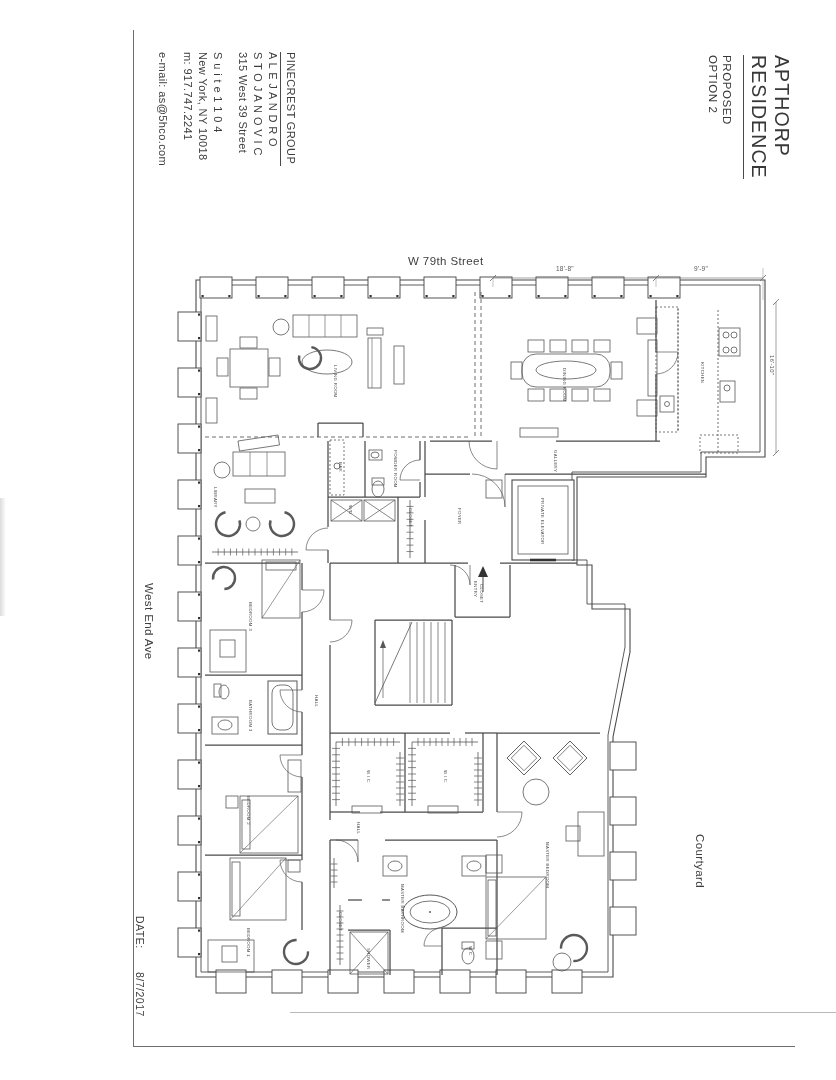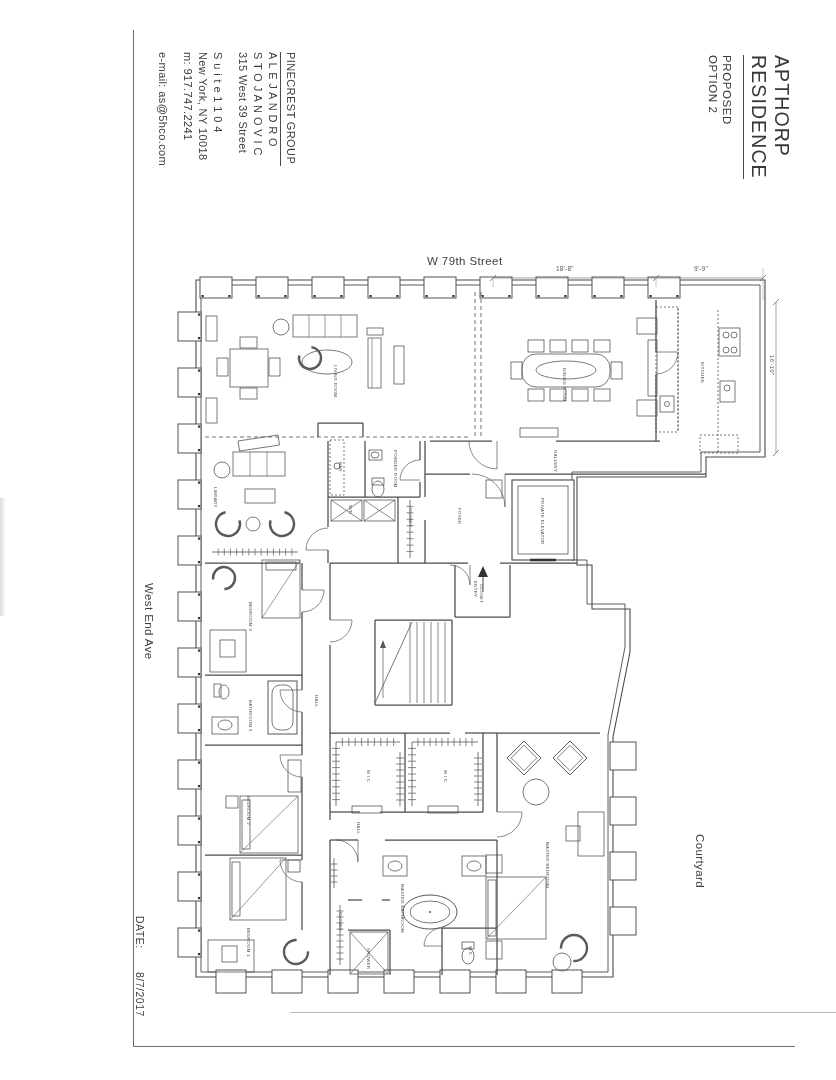--- a/index.html
+++ b/index.html
@@ -44,21 +44,21 @@
   <div class="ul">PINECREST GROUP</div>
   <div>A L E J A N D R O</div>
   <div>S T O J A N O V I C</div>
   <div class="gap">315 West 39 Street</div>
   <div>S u i t e   1 1 0 4</div>
   <div>New York, NY 10018</div>
   <div class="gap">m:  917.747.2241</div>
   <div class="gap">e-mail: as@5hco.com</div>
 </div>
 
-<div class="abs street" style="left:427px;top:255px">W 79th Street</div>
+<div class="abs street" style="left:408px;top:255px">W 79th Street</div>
 <div class="abs v street" style="left:143px;top:583px">West End Ave</div>
 <div class="abs v street" style="left:694px;top:834px">Courtyard</div>
 
 <div class="abs v dateblk" style="left:134px;top:916px">DATE:</div>
 <div class="abs v dateblk" style="left:134px;top:972px">8/7/2017</div>
 
 <div class="abs dim" style="left:556px;top:265px">18'-8"</div>
 <div class="abs dim" style="left:694px;top:265px">9'-9"</div>
 <div class="abs v dim" style="left:769px;top:355px;font-size:6px">16'-10"</div>
 

